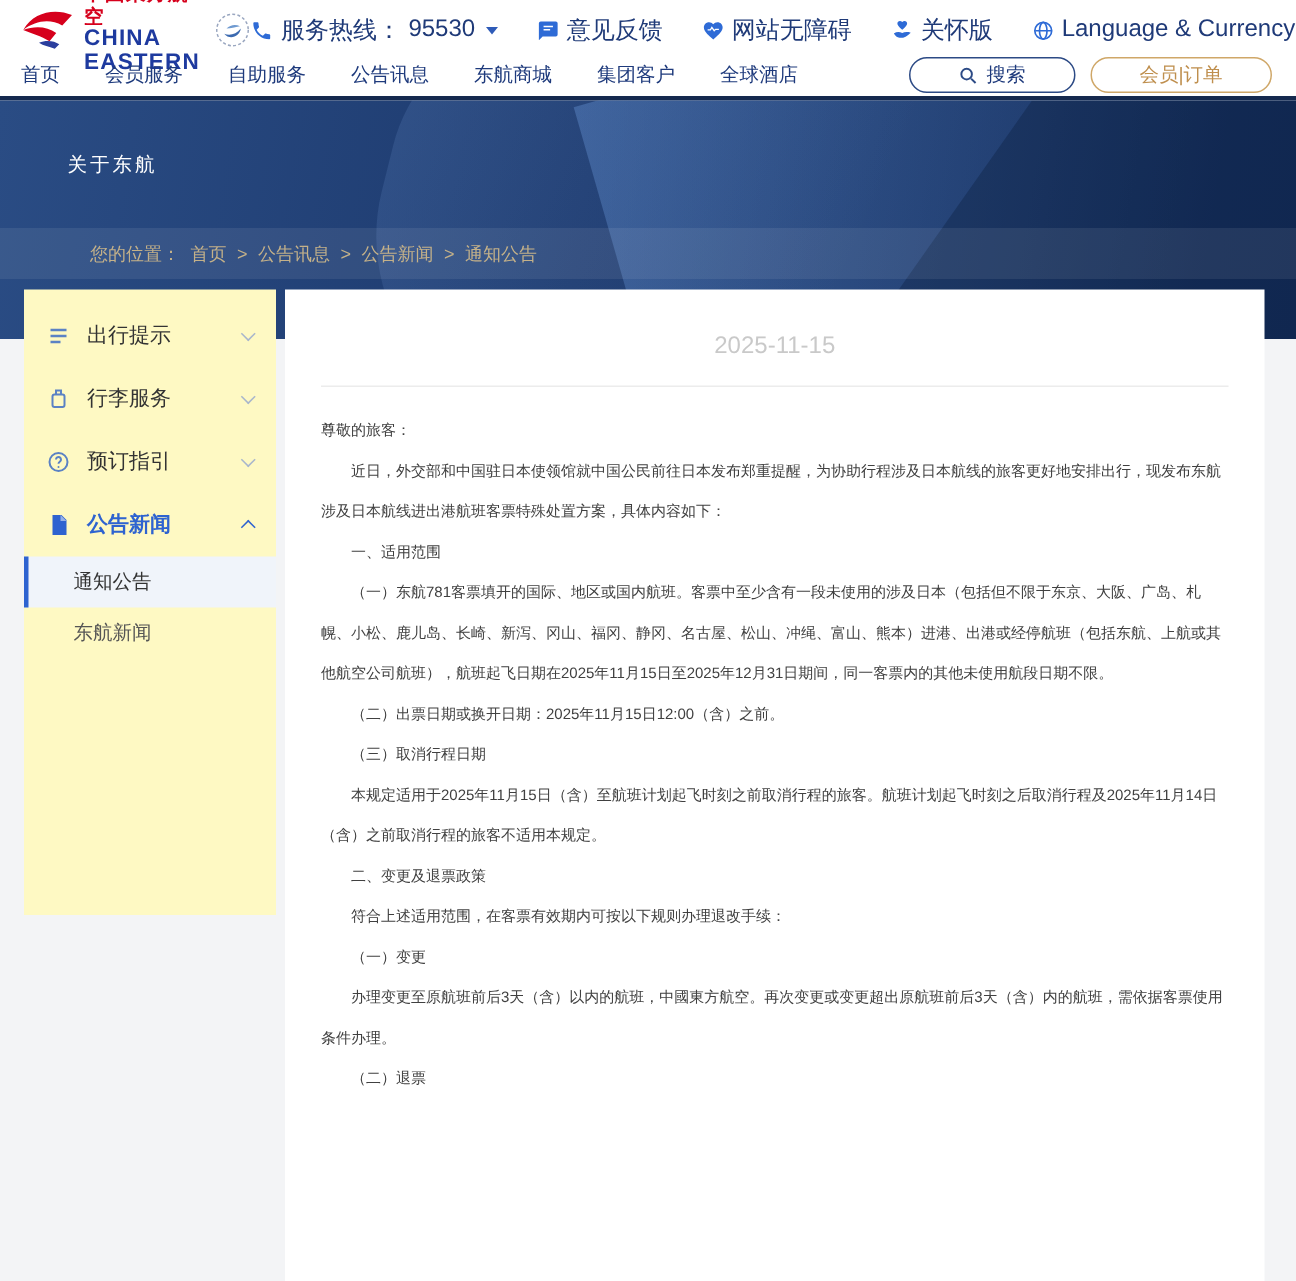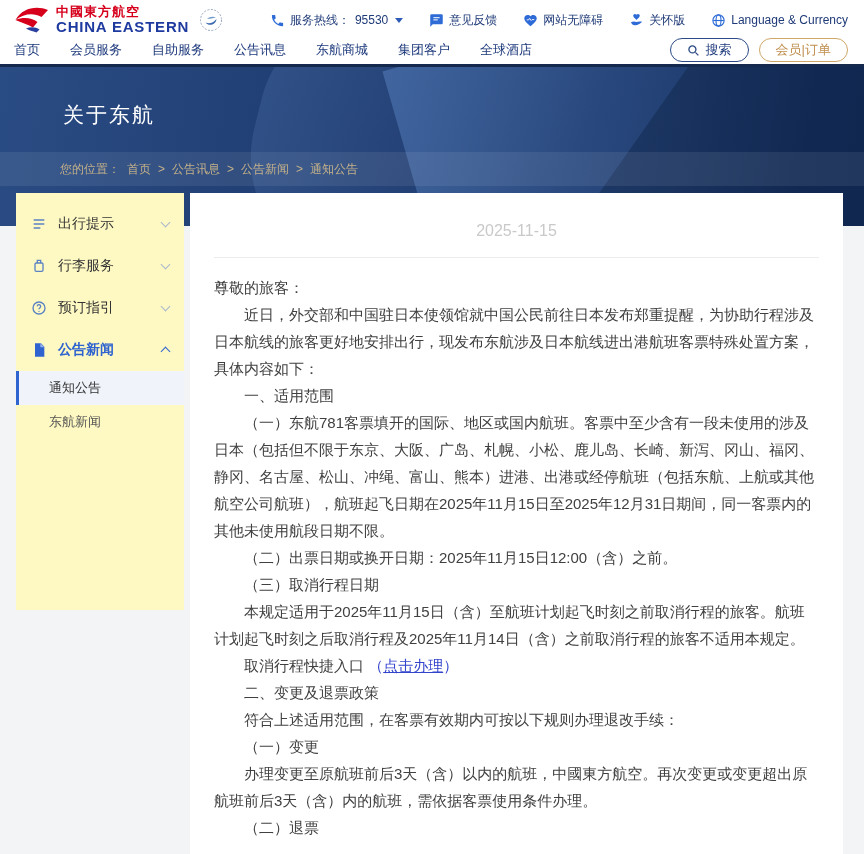--- a/index.html
+++ b/index.html
@@ -8,49 +8,49 @@
     font-family:"Liberation Sans","DejaVu Sans",sans-serif;
     background:#f3f4f6; color:#404040;
   }
   
   .topbar { height:40px; background:#fff; display:flex; align-items:center;
     justify-content:space-between; padding:0 16px 0 14px; }
   .brand { display:flex; align-items:center; gap:6px; }
   .brand-text { display:flex; flex-direction:column; line-height:1.1; }
   .brand-cn { color:#d6001c; font-weight:700; font-size:13px; letter-spacing:1px; }
   .brand-en { color:#1e3a9f; font-weight:700; font-size:15px; letter-spacing:.8px; }
-  .topbar-right { display:flex; align-items:center; gap:26px; font-size:12px; color:#1f3a78; }
+  .topbar-right { display:flex; align-items:center; gap:26px; font-size:16px; color:#1f3a78; }
   .util { display:flex; align-items:center; gap:5px; cursor:pointer; white-space:nowrap; }
   .util .ic { display:inline-flex; width:15px; height:15px; }
   .util .ic svg { width:15px; height:15px; }
   .hotline-num { color:#1f3a78; }
   .caret { width:0; height:0; border-left:4px solid transparent; border-right:4px solid transparent;
     border-top:5px solid #2e5bb8; margin-left:2px; }
   
   .navbar { height:27px; background:#fff; border-bottom:3px solid #15294e;
     display:flex; align-items:center; padding:0 16px 4px 14px; }
   .nav-item { font-size:13px; color:#1e3a7c; margin-right:30px; cursor:pointer;
     text-decoration:none; font-weight:500; }
   .nav-right { margin-left:auto; display:flex; gap:10px; align-items:center; }
   .pill { height:24px; border-radius:13px; display:flex; align-items:center;
-    padding:0 16px; font-size:13px; cursor:pointer; background:#fff; gap:6px; }
+    padding:0 32px; font-size:13px; cursor:pointer; background:#fff; gap:6px; }
   .pill-search { border:1px solid #2c4a85; color:#1e3a7c; }
   .pill-member { border:1px solid #cfa768; color:#bf8f4e; }
   
   .banner { position:relative; height:159px; overflow:hidden;
     background:linear-gradient(100deg,#2a4c84 0%,#1d3a6e 45%,#152f5e 100%); }
   .banner .shape1 { position:absolute; right:-120px; top:-80px; width:560px; height:380px;
     background:linear-gradient(115deg,rgba(92,136,200,.45),rgba(20,45,90,0) 65%);
     transform:rotate(-16deg); }
   .banner .shape2 { position:absolute; left:250px; top:-60px; width:430px; height:330px;
     background:linear-gradient(100deg,rgba(120,160,220,.18),rgba(20,45,90,0) 70%);
     transform:rotate(14deg); border-radius:45% 55% 50% 50%; }
   .banner .shape3 { position:absolute; right:0; top:0; width:320px; height:159px;
     background:rgba(8,22,50,.30); clip-path:polygon(45% 0,100% 0,100% 100%,10% 100%); }
-  .banner-title { position:absolute; left:63px; top:34px; color:#fff; font-size:21px;
+  .banner-title { position:absolute; left:45px; top:34px; color:#fff; font-size:13px;
     letter-spacing:2px; font-weight:500; z-index:2; }
   .breadcrumb { position:absolute; left:0; right:0; top:85px; height:34px;
     background:rgba(255,255,255,.08); display:flex; align-items:center;
     padding-left:60px; font-size:12px; color:#c4b189; gap:7px; z-index:2; }
   .crumb { color:#c4b189; text-decoration:none; cursor:pointer; }
   .crumb-sep { color:#c4b189; }
   
   .main { display:flex; align-items:flex-start; padding:0 21px 0 16px;
     margin-top:-33px; position:relative; z-index:3; }
   .sidebar { width:168px; background:#fef9c3; height:417px; flex-shrink:0; padding-top:10px; }
@@ -65,21 +65,21 @@
   .chev.up { transform:rotate(-135deg); border-color:#2e63d0; margin-top:3px; }
   .subitem { height:34px; display:flex; align-items:center; padding-left:30px;
     font-size:13px; color:#555; cursor:pointer; border-left:3px solid transparent; }
   .subitem.active { background:#f0f4fa; border-left:3px solid #2e63d0; color:#333; }
   .content { flex:1; margin-left:6px; background:#fff; min-height:694px;
     padding:22px 24px 20px; }
   .article-title { text-align:center; font-family:"Liberation Serif","DejaVu Serif",serif;
     font-weight:700; font-size:17px; color:#333; margin-top:4px; }
   .article-date { text-align:center; font-size:16px; color:#c9c9c9; margin-top:7px; }
   .divider { border-bottom:1px solid #ececec; margin:17px 0 16px; }
-  .para { font-size:15px; line-height:27px; color:#404040; }
+  .para { font-size:10px; line-height:27px; color:#404040; }
   .para.indent { text-indent:2em; }
   .proc-link { color:#3344cc; cursor:pointer; }
   .proc-link u { text-decoration:underline; }
 </style>
 </head>
 <body>
 
 <div class="topbar">
   <div class="brand">
     <span class="ic" style="width:36px;height:26px;display:inline-flex;">
@@ -252,21 +252,20 @@
     <div class="article-date">2025-11-15</div>
     <div class="divider"></div>
     <div id="article-body">
         <div class="para">尊敬的旅客：</div>
         <div class="para indent">近日，外交部和中国驻日本使领馆就中国公民前往日本发布郑重提醒，为协助行程涉及日本航线的旅客更好地安排出行，现发布东航涉及日本航线进出港航班客票特殊处置方案，具体内容如下：</div>
         <div class="para indent">一、适用范围</div>
         <div class="para indent">（一）东航781客票填开的国际、地区或国内航班。客票中至少含有一段未使用的涉及日本（包括但不限于东京、大阪、广岛、札幌、小松、鹿儿岛、长崎、新泻、冈山、福冈、静冈、名古屋、松山、冲绳、富山、熊本）进港、出港或经停航班（包括东航、上航或其他航空公司航班），航班起飞日期在2025年11月15日至2025年12月31日期间，同一客票内的其他未使用航段日期不限。</div>
         <div class="para indent">（二）出票日期或换开日期：2025年11月15日12:00（含）之前。</div>
         <div class="para indent">（三）取消行程日期</div>
         <div class="para indent">本规定适用于2025年11月15日（含）至航班计划起飞时刻之前取消行程的旅客。航班计划起飞时刻之后取消行程及2025年11月14日（含）之前取消行程的旅客不适用本规定。</div>
-        <div class="para indent">取消行程快捷入口 <span class="proc-link">（<u>点击办理</u>）</span></div>
         <div class="para indent">二、变更及退票政策</div>
         <div class="para indent">符合上述适用范围，在客票有效期内可按以下规则办理退改手续：</div>
         <div class="para indent">（一）变更</div>
         <div class="para indent">办理变更至原航班前后3天（含）以内的航班，中國東方航空。再次变更或变更超出原航班前后3天（含）内的航班，需依据客票使用条件办理。</div>
         <div class="para indent">（二）退票</div>
       </div>
   </section>
 </div>
 
 </body></html>

